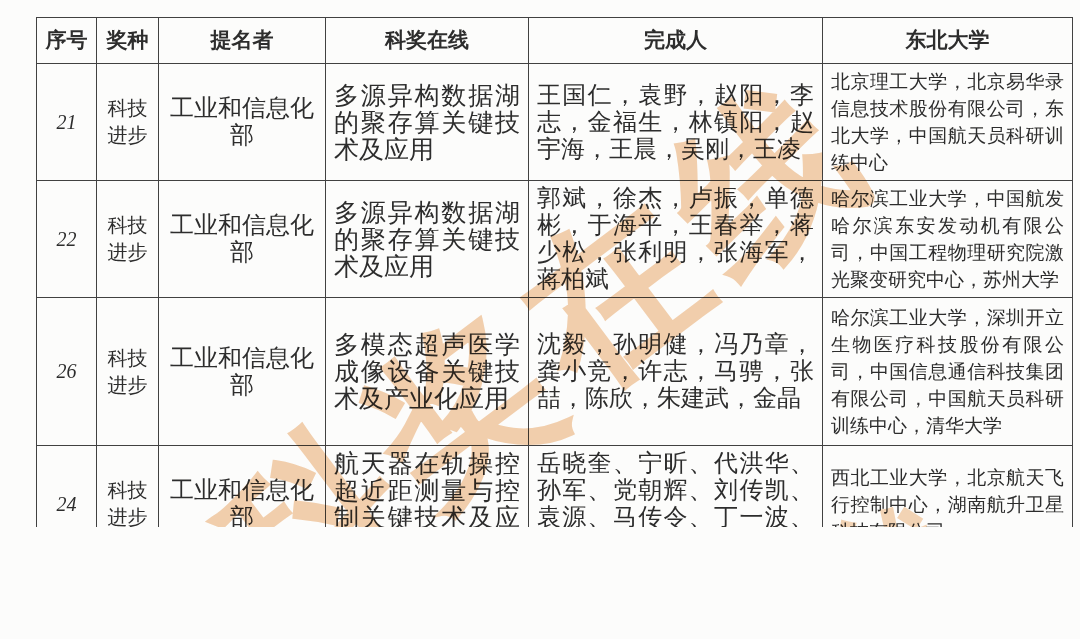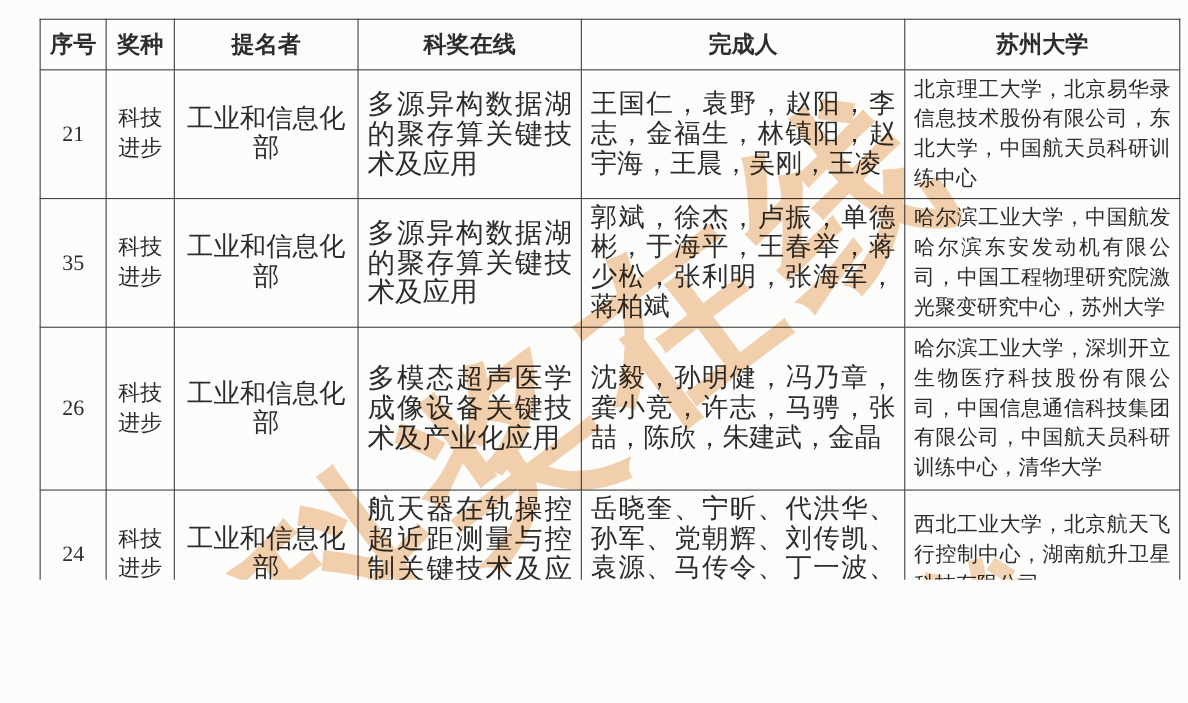--- a/index.html
+++ b/index.html
@@ -46,20 +46,21 @@
     font-size: 21px;
     font-weight: bold;
     text-align: center;
     line-height: 24px;
     padding: 2px 4px;
   }
   td.c-seq {
     text-align: center;
     font-size: 20px;
     font-family: "Liberation Serif", "DejaVu Serif", serif;
+    font-style: italic;
   }
   td.c-award {
     text-align: center;
     font-size: 20px;
     padding: 4px 6px;
   }
   td.c-nom {
     text-align: center;
     font-size: 24px;
   }
@@ -125,35 +126,35 @@
       <col style="width:294px">
       <col style="width:250px">
     </colgroup>
     <tbody>
       <tr class="header-row">
         <th class="hdr">序号</th>
         <th class="hdr">奖种</th>
         <th class="hdr">提名者</th>
         <th class="hdr">科奖在线</th>
         <th class="hdr">完成人</th>
-        <th class="hdr">苏州大学</th>
+        <th class="hdr">东北大学</th>
       </tr>
 
 
       <tr class="row-21">
         <td class="c-seq">21</td>
         <td class="c-award">科技进步</td>
         <td class="c-nom">工业和信息化部</td>
         <td class="c-proj">多源异构数据湖的聚存算关键技术及应用</td>
         <td class="c-people">王国仁，袁野，赵阳，李志，金福生，林镇阳，赵宇海，王晨，吴刚，王凌</td>
         <td class="c-orgs">北京理工大学，北京易华录信息技术股份有限公司，东北大学，中国航天员科研训练中心</td>
       </tr>
 
       <tr class="row-22">
-        <td class="c-seq">35</td>
+        <td class="c-seq">22</td>
         <td class="c-award">科技进步</td>
         <td class="c-nom">工业和信息化部</td>
         <td class="c-proj">多源异构数据湖的聚存算关键技术及应用</td>
         <td class="c-people">郭斌，徐杰，卢振，单德彬，于海平，王春举，蒋少松，张利明，张海军，蒋柏斌</td>
         <td class="c-orgs">哈尔滨工业大学，中国航发哈尔滨东安发动机有限公司，中国工程物理研究院激光聚变研究中心，苏州大学</td>
       </tr>
 
       <tr class="row-23">
         <td class="c-seq">26</td>
         <td class="c-award">科技进步</td>

